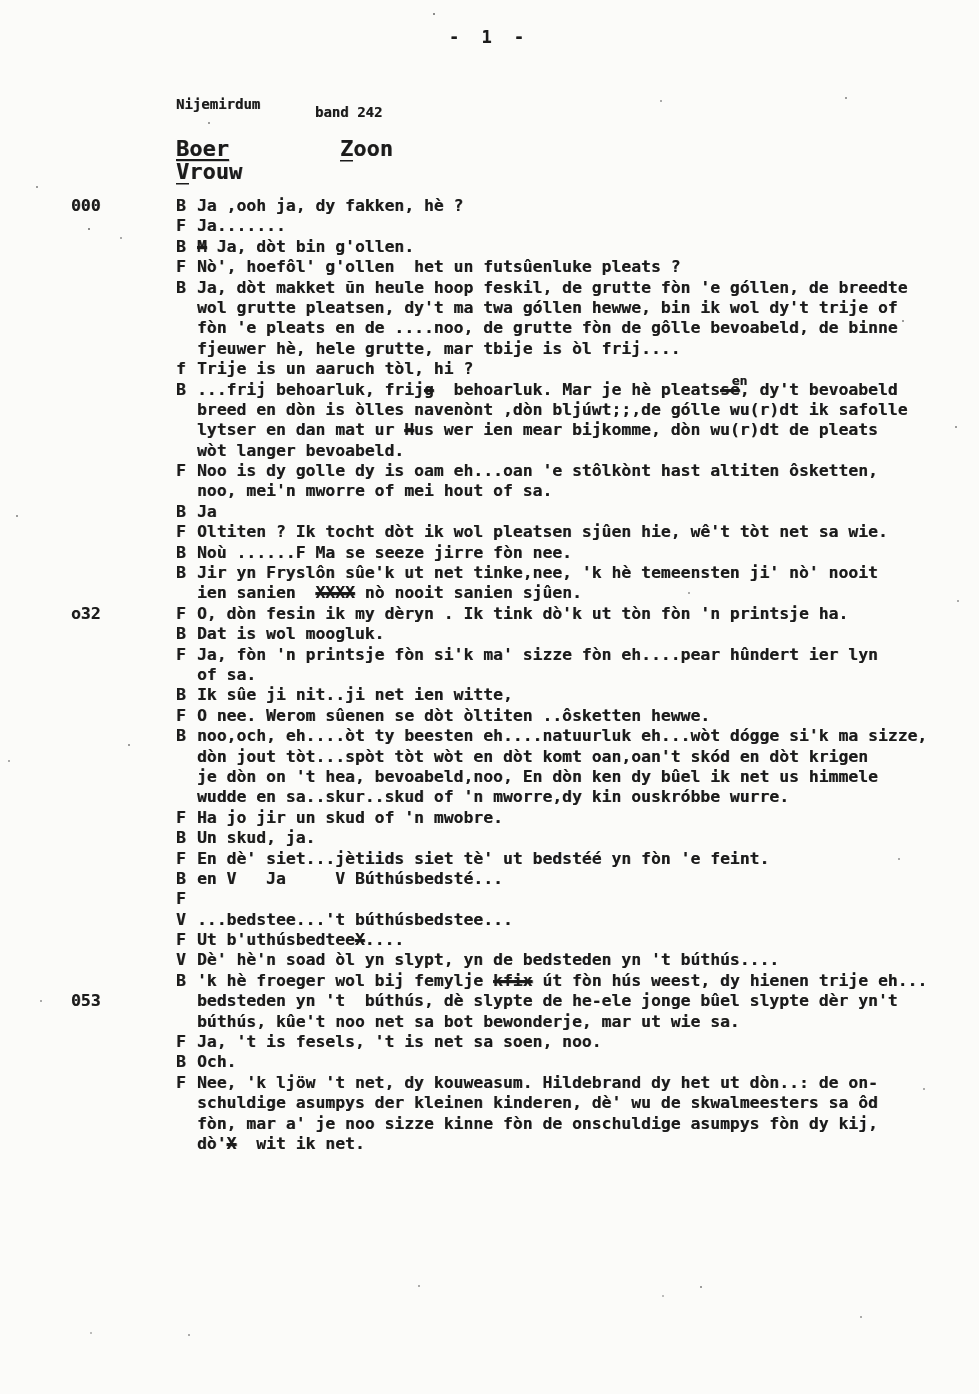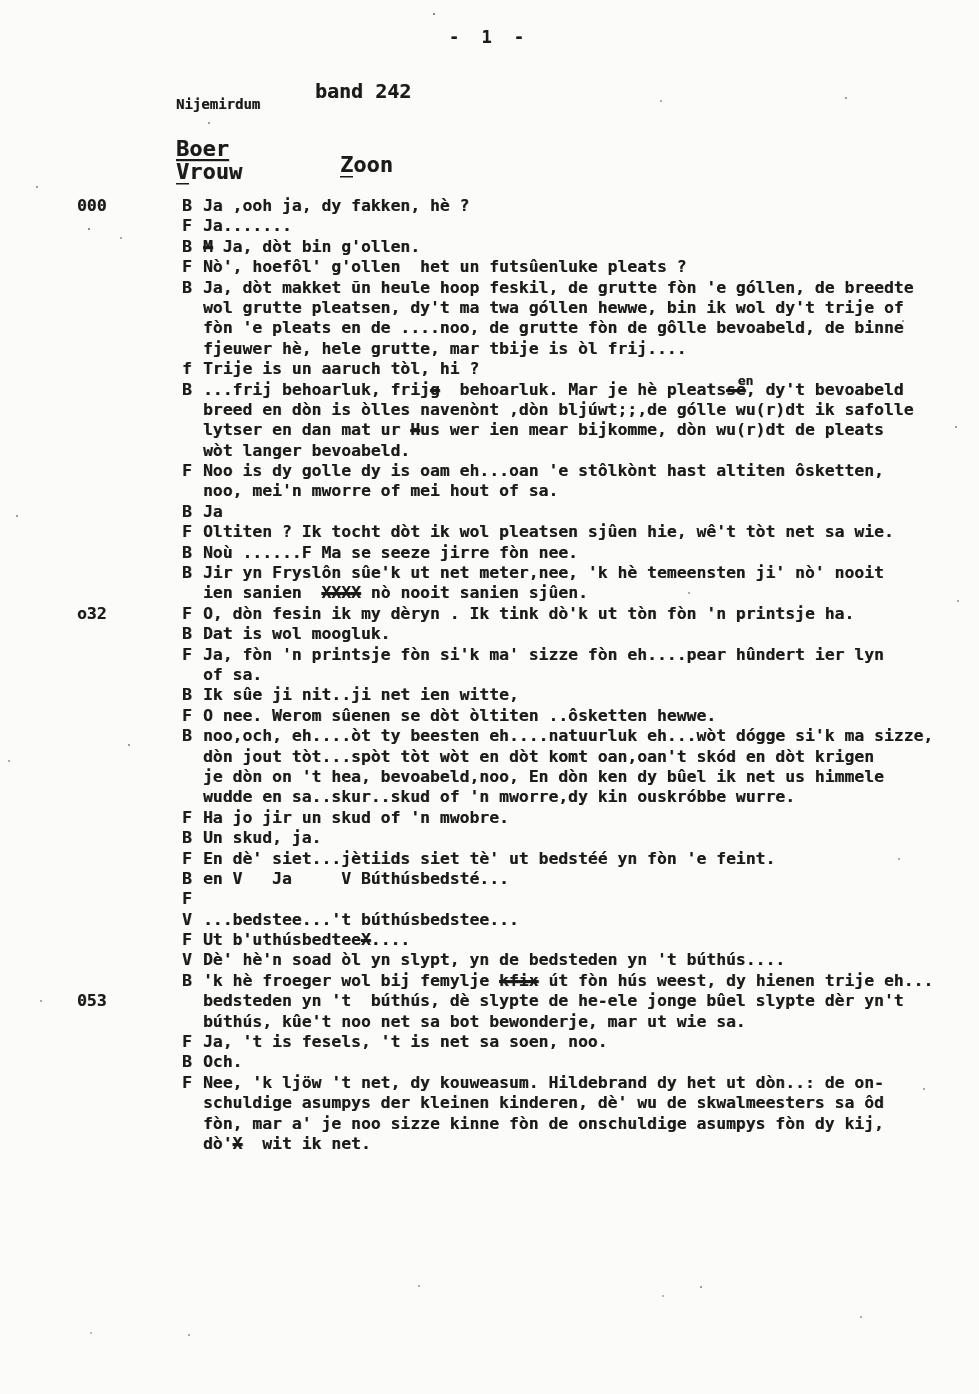--- a/index.html
+++ b/index.html
@@ -12,38 +12,38 @@
     font-weight:700;
     color:#1b1b1b;
   }
   .page{position:absolute;inset:0;}
   .ink{text-shadow:0.4px 0.4px 0.6px rgba(25,25,25,0.55);}
   .pagenum{
     position:absolute;top:27px;left:0;width:979px;
     text-align:center;font-size:17px;letter-spacing:6px;
   }
   .title-loc{position:absolute;top:96px;left:176px;font-size:14px;}
-  .title-band{position:absolute;top:79px;left:315px;font-size:20px;}
+  .title-band{position:absolute;top:104px;left:315px;font-size:14px;}
   .key{position:absolute;font-size:22px;}
   .key-boer{top:136px;left:176px;}
-  .key-zoon{top:136px;left:340px;margin-top:16px;}
+  .key-zoon{top:136px;left:340px;}
   .key-vrouw{top:159px;left:176px;}
   .u-all{text-decoration:underline;text-decoration-thickness:1.5px;text-underline-offset:3px;}
   .u-first{
     background-image:linear-gradient(#1b1b1b,#1b1b1b);
     background-repeat:no-repeat;
     background-size:1ch 1.5px;
     background-position:0 94%;
     padding-bottom:2px;
   }
   .transcript{
     position:absolute;top:196px;left:0;width:979px;
     font-size:16.4px;line-height:20.4px;
   }
-  .line{position:relative;padding-left:197px;height:20.4px;white-space:pre;margin-left:6px;}
+  .line{position:relative;padding-left:197px;height:20.4px;white-space:pre;}
   .m{position:absolute;left:71px;top:0;}
   .s{position:absolute;left:176px;top:0;}
   .strike{text-decoration:line-through;text-decoration-thickness:2.5px;}
   .sup{
     display:inline-block;width:0;overflow:visible;
     font-size:13px;transform:translate(-8px,-10px);
   }
   .speck{position:absolute;background:#2a2a2a;border-radius:50%;}
 </style>
 </head>
@@ -74,21 +74,21 @@
       <div class="line"><span class="s">f</span><span class="t">Trije is un aaruch tòl, hi ?</span></div>
       <div class="line"><span class="s">B</span><span class="t"><span>...frij behoarluk, frij</span><span class="strike">g</span><span>  behoarluk. Mar je hè pleats</span><span class="strike">se</span><span class="sup">en</span><span>, dy't bevoabeld</span></span></div>
       <div class="line"><span class="t">breed en dòn is òlles navenònt ,dòn bljúwt;;,de gólle wu(r)dt ik safolle</span></div>
       <div class="line"><span class="t"><span>lytser en dan mat ur </span><span class="strike">H</span><span>us wer ien mear bijkomme, dòn wu(r)dt de pleats</span></span></div>
       <div class="line"><span class="t">wòt langer bevoabeld.</span></div>
       <div class="line"><span class="s">F</span><span class="t">Noo is dy golle dy is oam eh...oan 'e stôlkònt hast altiten ôsketten,</span></div>
       <div class="line"><span class="t">noo, mei'n mworre of mei hout of sa.</span></div>
       <div class="line"><span class="s">B</span><span class="t">Ja</span></div>
       <div class="line"><span class="s">F</span><span class="t">Oltiten ? Ik tocht dòt ik wol pleatsen sjûen hie, wê't tòt net sa wie.</span></div>
       <div class="line"><span class="s">B</span><span class="t">Noù ......F Ma se seeze jirre fòn nee.</span></div>
-      <div class="line"><span class="s">B</span><span class="t">Jir yn Fryslôn sûe'k ut net meter,nee, 'k hè temeensten ji' nò' nooit</span></div>
+      <div class="line"><span class="s">B</span><span class="t">Jir yn Fryslôn sûe'k ut net tinke,nee, 'k hè temeensten ji' nò' nooit</span></div>
       <div class="line"><span class="t"><span>ien sanien  </span><span class="strike">XXXX</span><span> nò nooit sanien sjûen.</span></span></div>
       <div class="line"><span class="m">o32</span><span class="s">F</span><span class="t">O, dòn fesin ik my dèryn . Ik tink dò'k ut tòn fòn 'n printsje ha.</span></div>
       <div class="line"><span class="s">B</span><span class="t">Dat is wol moogluk.</span></div>
       <div class="line"><span class="s">F</span><span class="t">Ja, fòn 'n printsje fòn si'k ma' sizze fòn eh....pear hûndert ier lyn</span></div>
       <div class="line"><span class="t">of sa.</span></div>
       <div class="line"><span class="s">B</span><span class="t">Ik sûe ji nit..ji net ien witte,</span></div>
       <div class="line"><span class="s">F</span><span class="t">O nee. Werom sûenen se dòt òltiten ..ôsketten hewwe.</span></div>
       <div class="line"><span class="s">B</span><span class="t">noo,och, eh....òt ty beesten eh....natuurluk eh...wòt dógge si'k ma sizze,</span></div>
       <div class="line"><span class="t">dòn jout tòt...spòt tòt wòt en dòt komt oan,oan't skód en dòt krigen</span></div>
       <div class="line"><span class="t">je dòn on 't hea, bevoabeld,noo, En dòn ken dy bûel ik net us himmele</span></div>

